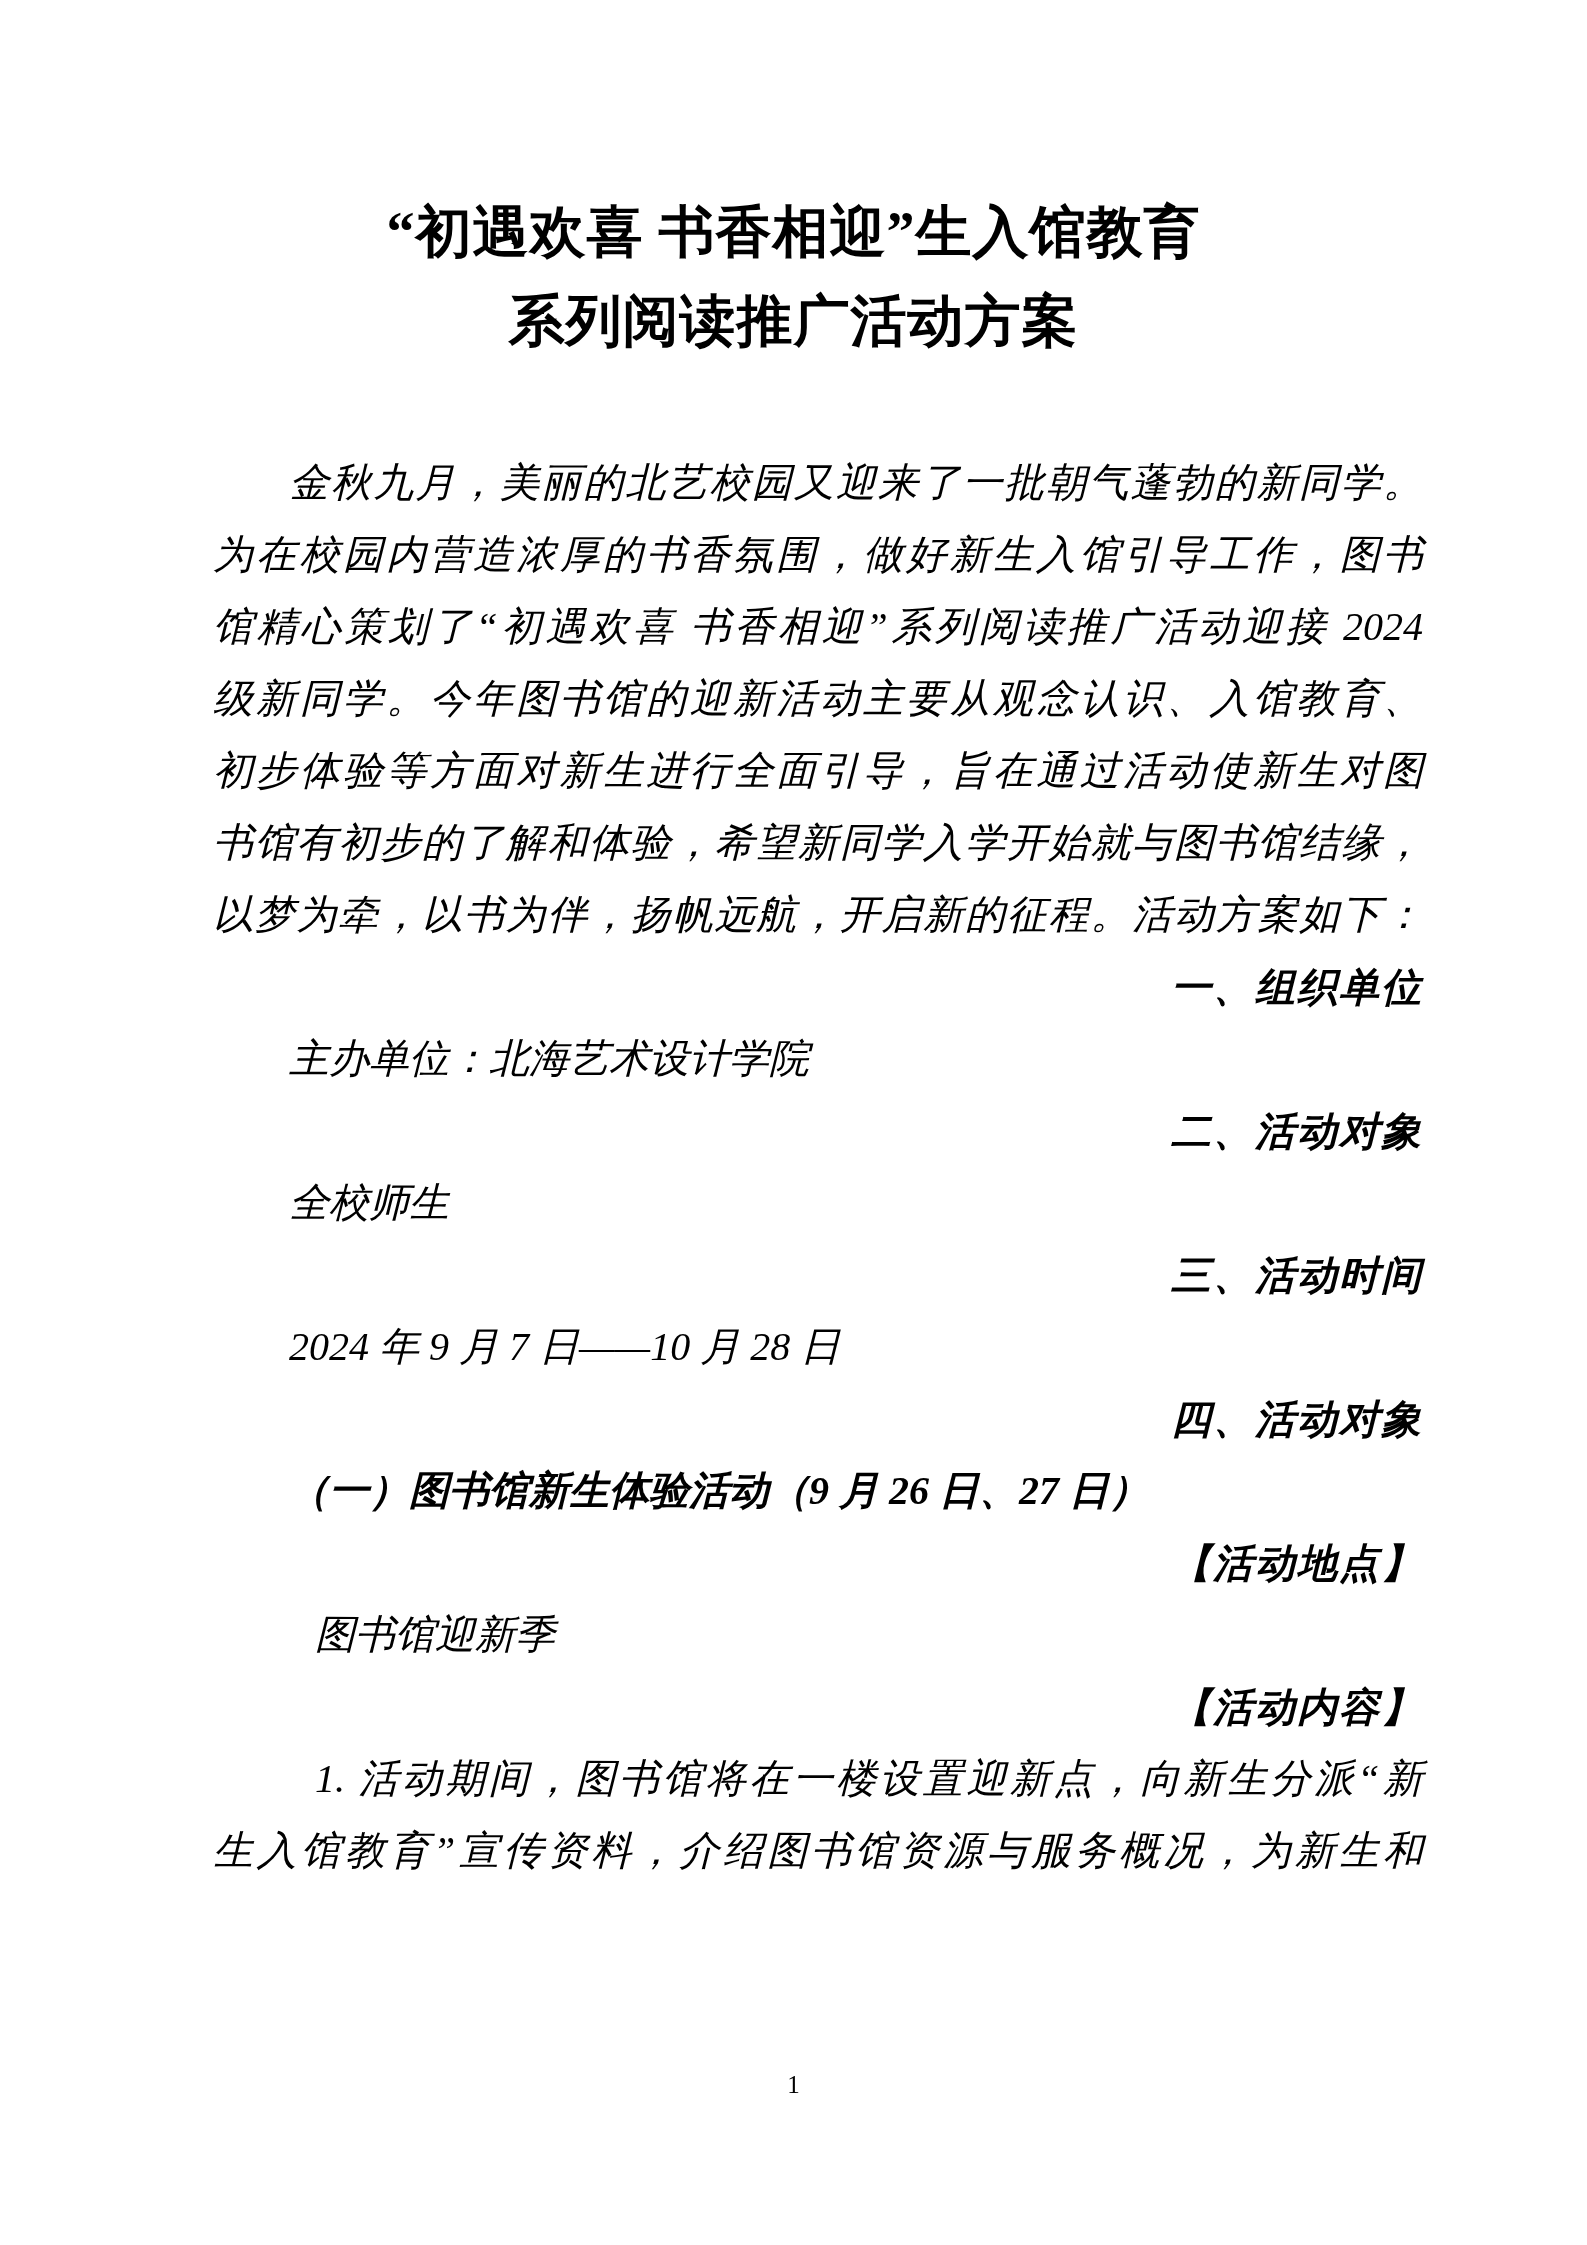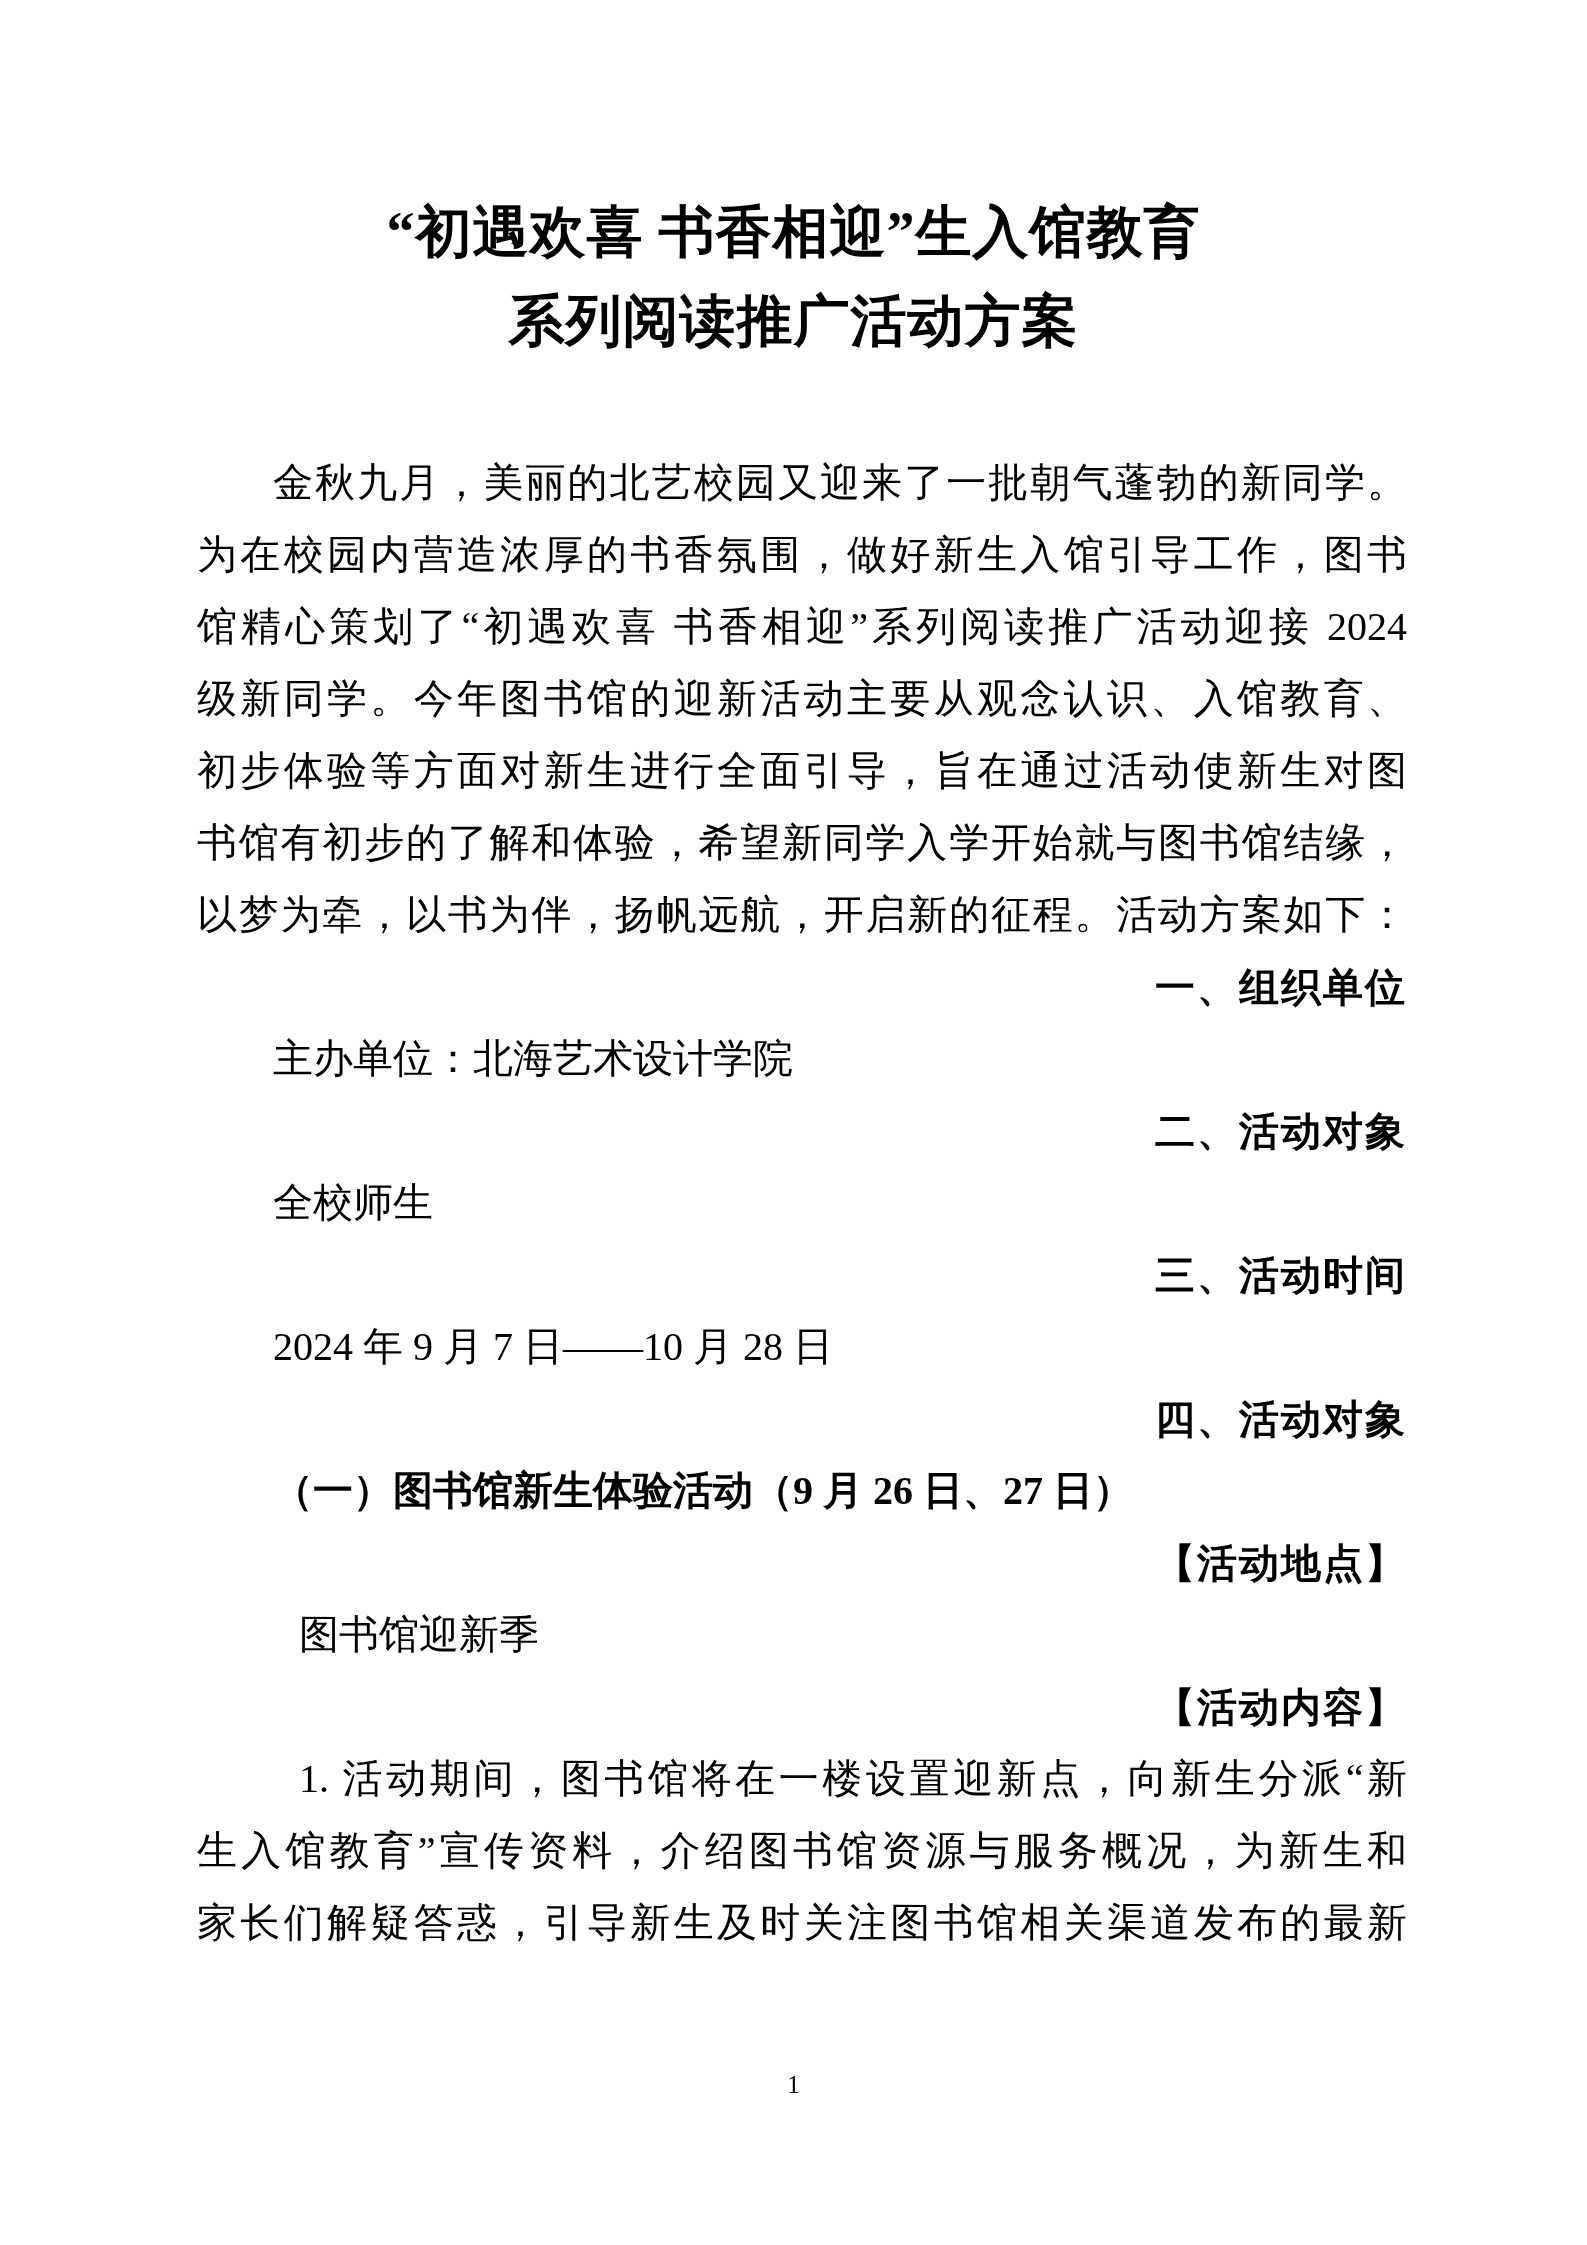--- a/index.html
+++ b/index.html
@@ -26,22 +26,23 @@
   .title-line {
     font-size: 56px;
     font-weight: bold;
     line-height: 89px;
     letter-spacing: 1px;
     font-family: "Liberation Serif", "DejaVu Serif", serif;
   }
   .content {
     position: absolute;
     top: 447px;
-    left: 197px;
+    left: 213px;
     width: 1210px;
+    font-style: italic;
   }
   .line {
     height: 72px;
     line-height: 72px;
     font-size: 40px;
     white-space: pre-wrap;
   }
   
   .just {
     text-align: justify;
@@ -106,18 +107,17 @@
 
     <div class="line hd ind">四、活动对象</div>
     <div class="line sub ind">（一）图书馆新生体验活动（9 月 26 日、27 日）</div>
 
     <div class="line hd ind">【活动地点】</div>
     <div class="line ind-lg">图书馆迎新季</div>
 
     <div class="line hd ind">【活动内容】</div>
     <div class="line just ind-lg">1. 活动期间，图书馆将在一楼设置迎新点，向新生分派“新</div>
     <div class="line just">生入馆教育”宣传资料，介绍图书馆资源与服务概况，为新生和</div>
-    <div class="line just">家长们解疑答惑，引导新生及时关注图书馆相关渠道发布的最新</div>
   </div>
 
   <div class="pagenum">1</div>
 
 </div>
 
 </body></html>

